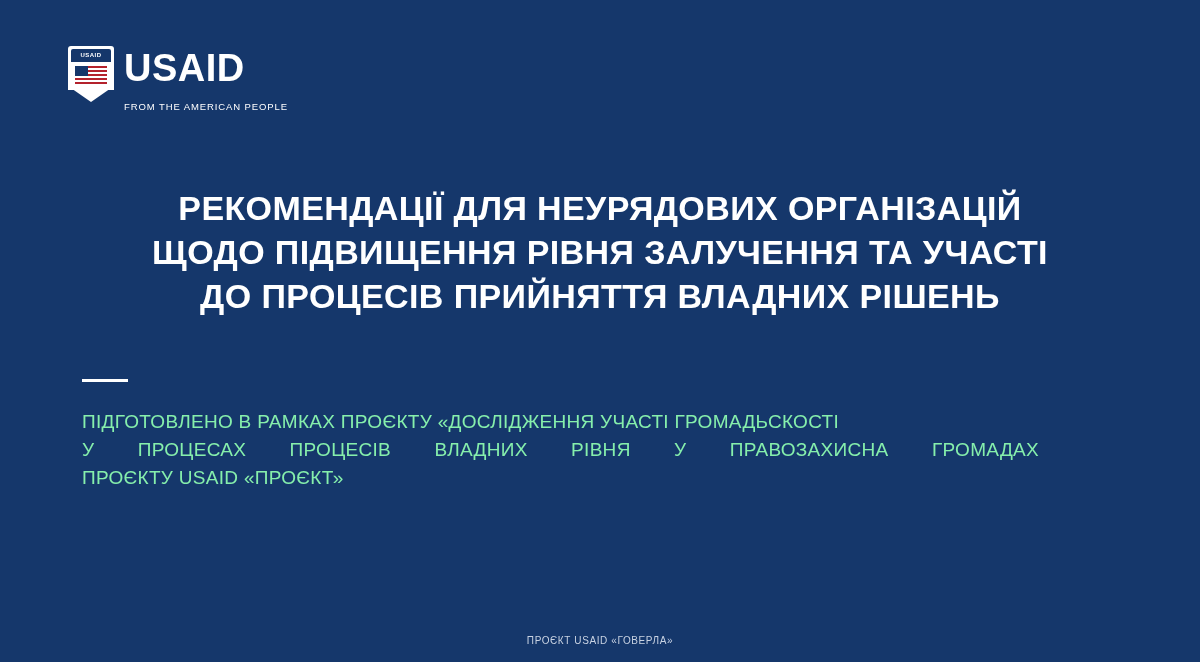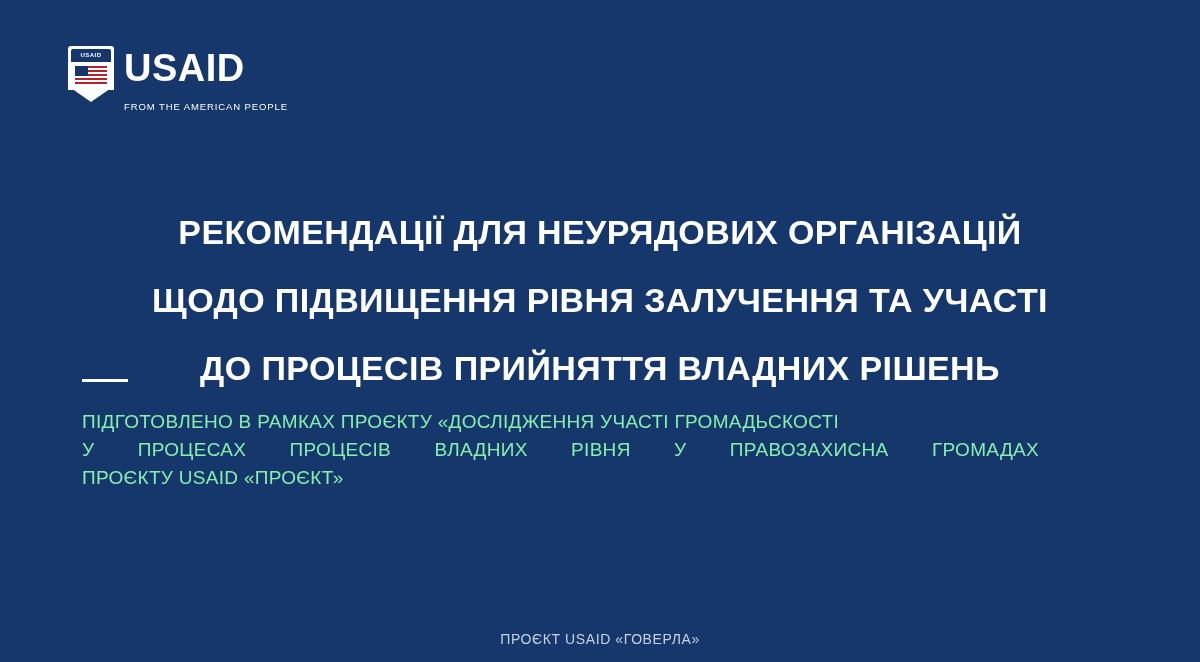--- a/index.html
+++ b/index.html
@@ -192,21 +192,20 @@
     width: 1200px;
     text-align: center;
   }
   .title-block .line {
     color: #ffffff;
     font-size: 34px;
     font-weight: bold;
     letter-spacing: 0.4px;
     line-height: 44px;
     white-space: nowrap;
-    margin-top: 24px;
   }
 
   
   .divider {
     position: absolute;
     left: 82px;
     top: 379px;
     width: 46px;
     height: 3px;
     background: #ffffff;
@@ -235,21 +234,21 @@
   
   .footer {
     position: absolute;
     left: 0;
     bottom: 14px;
     width: 1200px;
     text-align: center;
   }
   .footer .footer-text {
     color: #c8d2e2;
-    font-size: 14px;
+    font-size: 10px;
     letter-spacing: 0.6px;
   }
 </style>
 </head>
 <body>
 
 <div class="slide">
 
   <div class="header">
 

